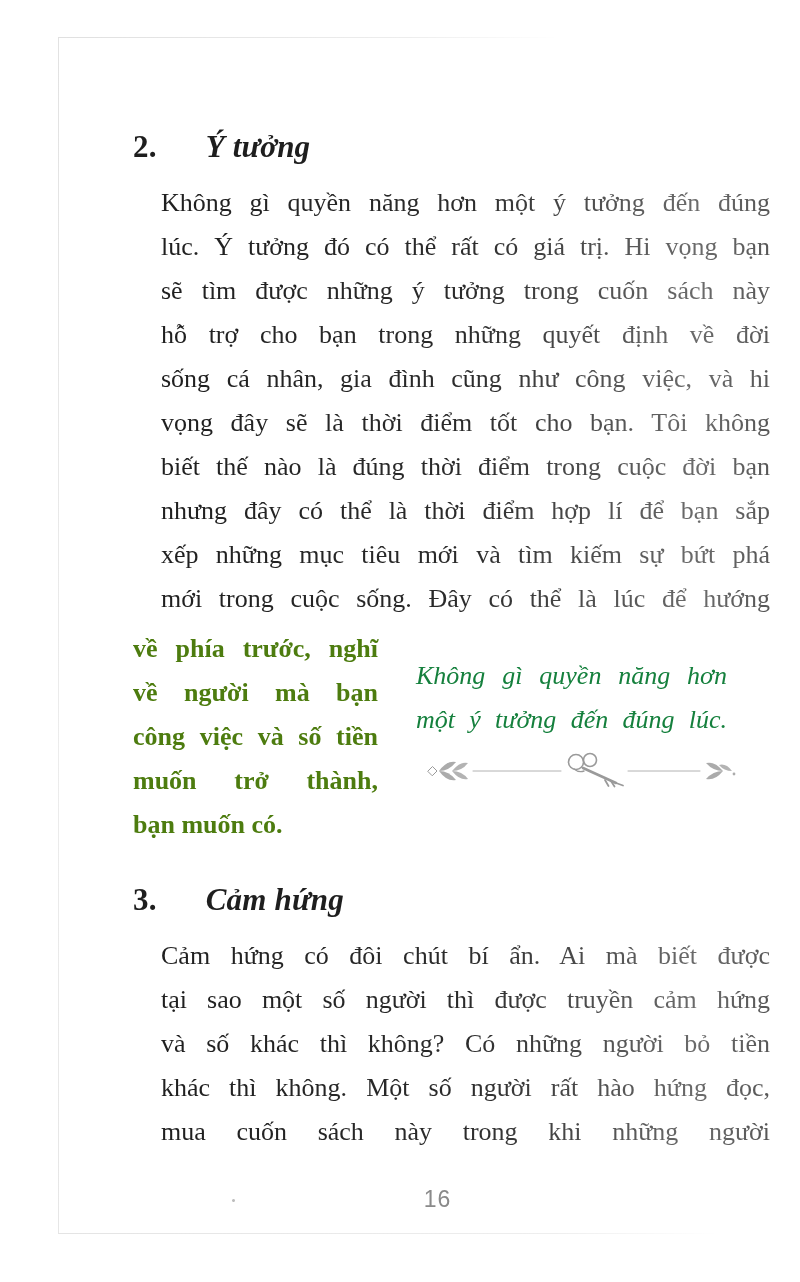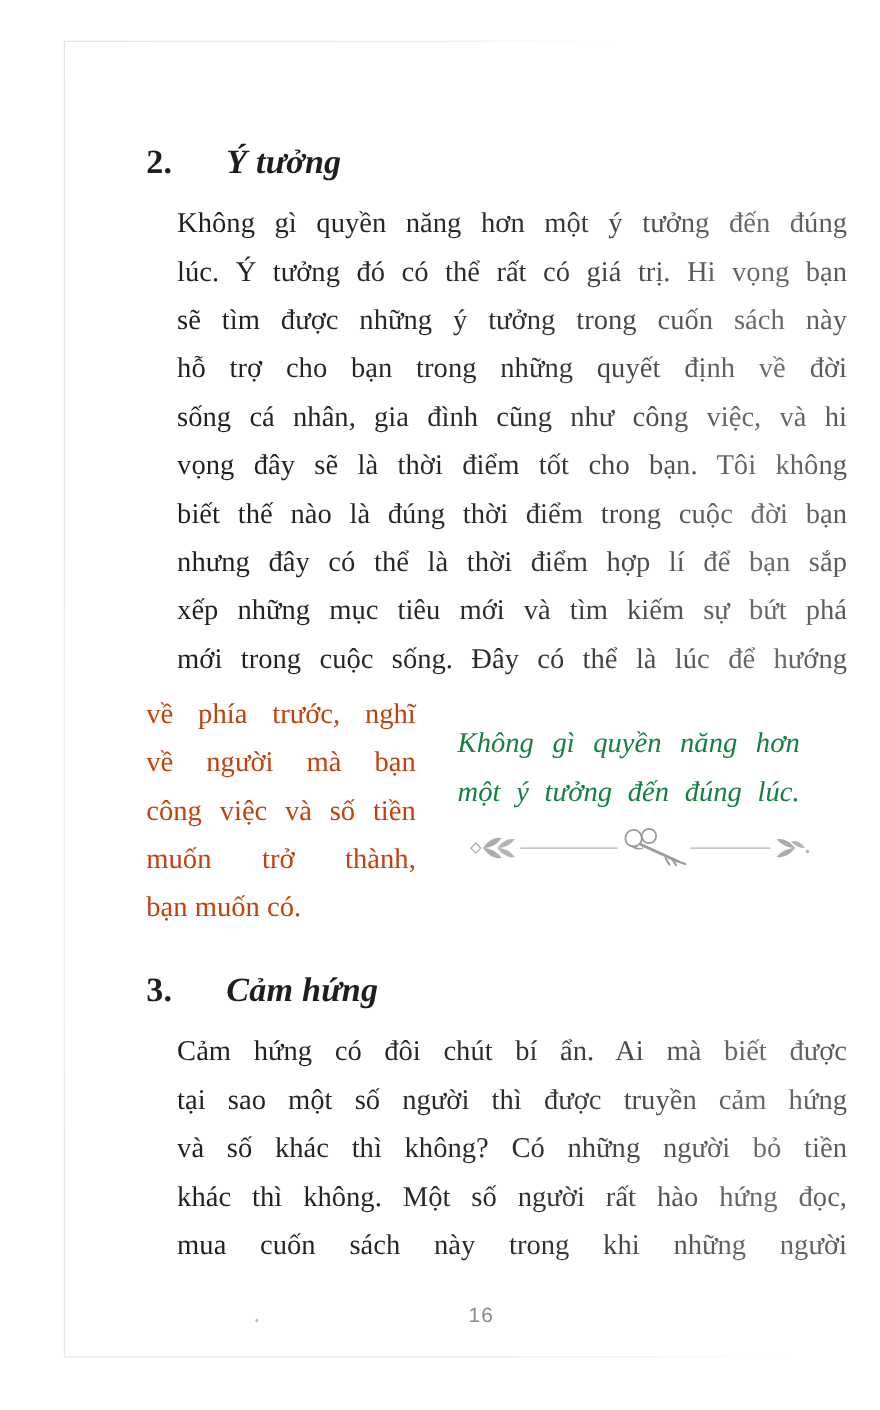--- a/index.html
+++ b/index.html
@@ -26,21 +26,21 @@
   }
   #heading-idea { top: 127px; }
   #heading-inspiration { top: 880px; }
   .h-num { font-style: normal; margin-right: 9px; }
   .h-title { font-style: italic; margin-left: 40px; }
 
   .lines { font-size: 26px; line-height: 44px; }
   .tline { text-align: justify; text-align-last: justify; -moz-text-align-last: justify; white-space: nowrap; }
   .tline-last { text-align-last: left; -moz-text-align-last: left; }
 
-  .ink { color: #c2410c; }
+  .ink { color: #4d7c0f; font-weight: bold; }
   .fade-ink { color: #2a2a2a; margin-left: 28px; }
   @supports ((-webkit-background-clip: text) or (background-clip: text)) {
     .fade-ink {
       background: linear-gradient(90deg, #1f1f1f 0%, #2b2b2b 50%, #6b6b6b 88%, #575757 100%);
       -webkit-background-clip: text; background-clip: text;
       color: transparent;
     }
   }
 
   #para-idea { position: absolute; left: 133px; top: 181px; width: 609px; }
@@ -49,21 +49,21 @@
     position: absolute; left: 416px; top: 654px; width: 311px;
     font-style: italic; color: #15803d;
   }
   #ornament { position: absolute; left: 424px; top: 748px; width: 314px; height: 46px; }
   #para-inspiration { position: absolute; left: 133px; top: 934px; width: 609px; }
 
   #page-number {
     position: absolute; left: 133px; top: 1186px; width: 609px;
     text-align: center;
     font-family: "Liberation Sans", sans-serif;
-    font-size: 19px; color: #8a8a8a; letter-spacing: 1px;
+    font-size: 23px; color: #8a8a8a; letter-spacing: 1px;
   }
   .speck { position: absolute; left: 232px; top: 1199px; width: 3px; height: 3px;
            background: #bcbcbc; border-radius: 50%; transform: rotate(40deg); }
 </style>
 </head>
 <body>
 
 <div class="edge-left"></div>
 <div class="edge-top"></div>
 <div class="edge-bottom"></div>

